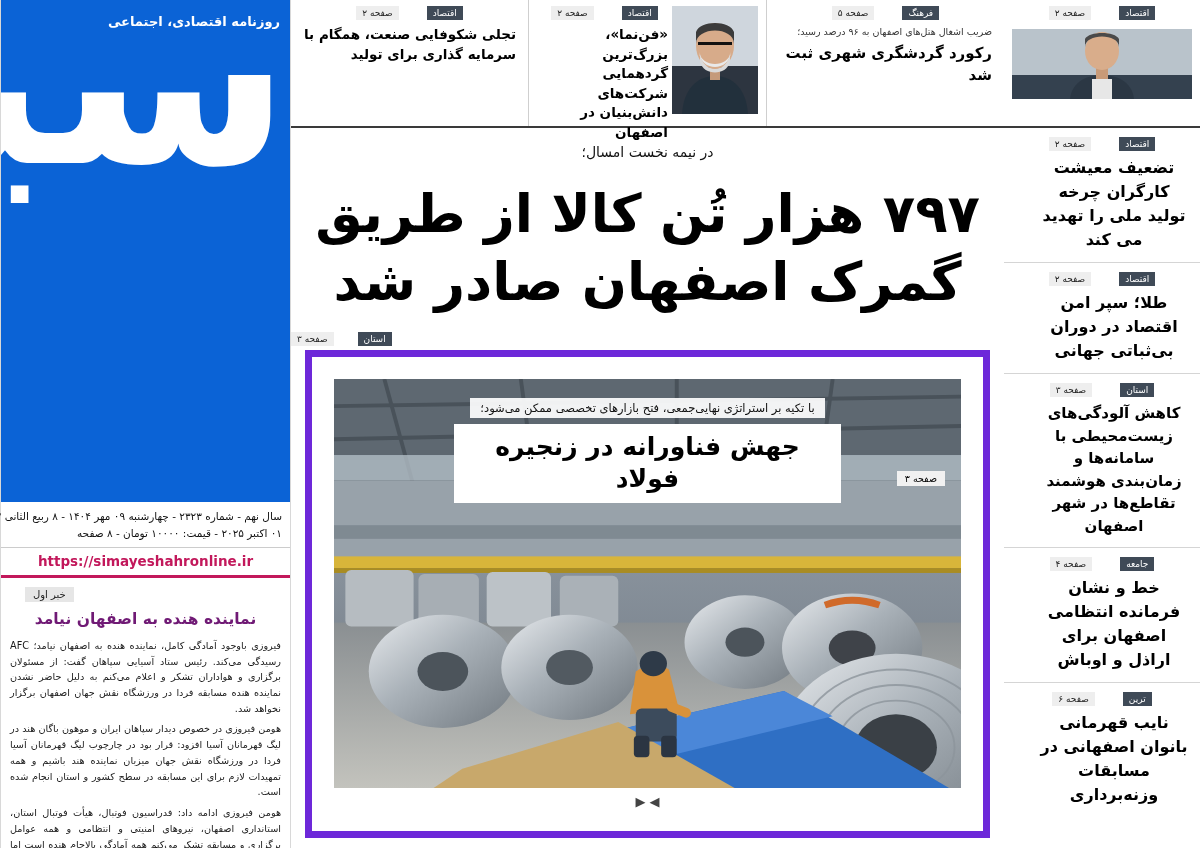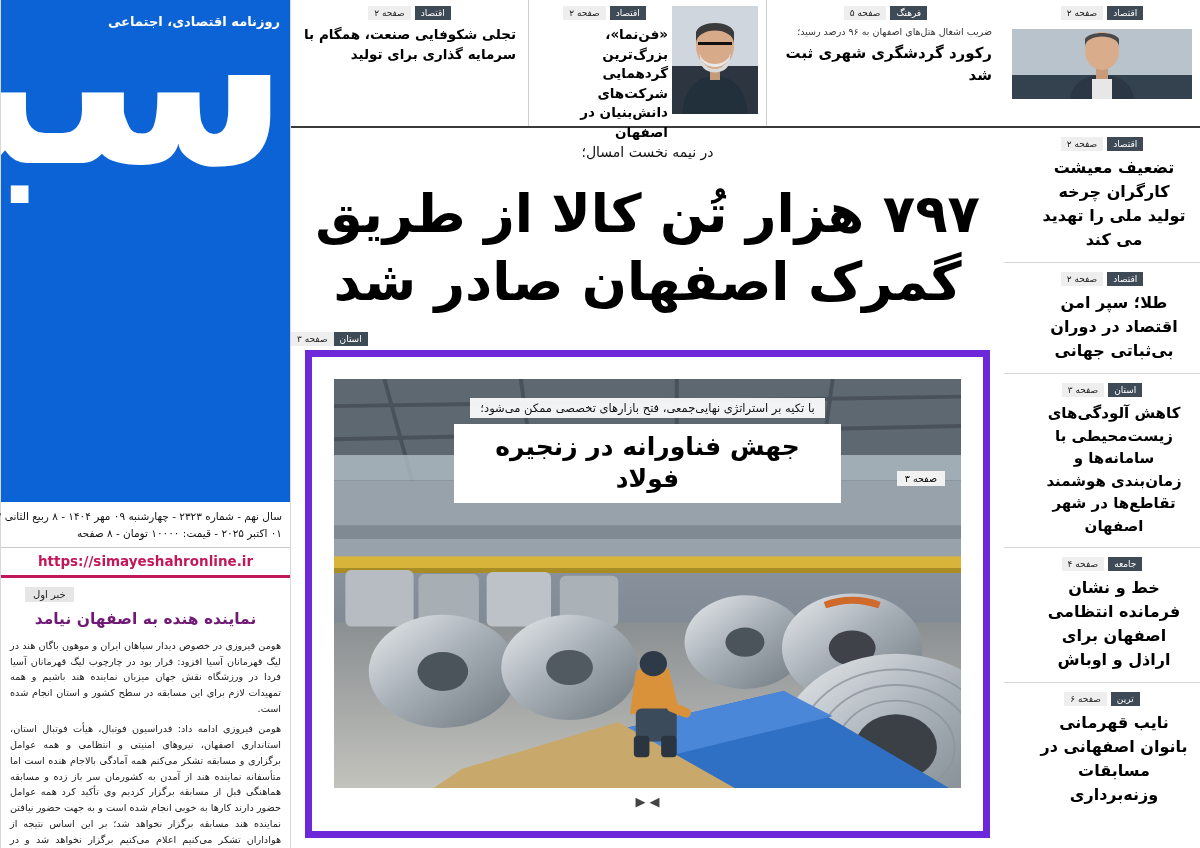--- a/index.html
+++ b/index.html
@@ -126,21 +126,21 @@
   .teaser:last-child { border-left: none; }
   .teaser-text { flex: 1 1 auto; min-width: 0; padding: 0 4px; }
   .tag-row { display: flex; flex-direction: row-reverse; gap: 4px; justify-content: center; margin-bottom: 5px; }
   .tag {
     font-size: 9px;
     padding: 2px 6px;
     background: #eeeeee;
     color: #222;
     white-space: nowrap;
   }
-  .tag.dark { background: #3f4a57; color: #fff; }
+  .tag.dark { background: #3f4a57; color: #fff; margin-left: 24px; }
   .teaser h4 {
     font-size: 15px;
     line-height: 1.45;
     text-align: right;
     color: #000;
   }
   .teaser h4.small { font-size: 13.5px; }
   .teaser-sub {
     font-size: 9.5px;
     color: #333;
@@ -276,20 +276,21 @@
       <div>۰۱ اکتبر ۲۰۲۵ - قیمت: ۱۰۰۰۰ تومان - ۸ صفحه</div>
     </div>
     <div class="masthead-url">https://simayeshahronline.ir</div>
 
     <div class="news-flag">
       <span>خبر اول</span>
     </div>
 
     <div class="right-article">
       <h3>نماینده هنده به اصفهان نیامد</h3>
+      <p>فیروزی باوجود آمادگی کامل، نماینده هنده به اصفهان نیامد؛ AFC رسیدگی می‌کند. رئیس ستاد آسیایی سپاهان گفت: از مسئولان برگزاری و هواداران تشکر و اعلام می‌کنم به دلیل حاضر نشدن نماینده هنده مسابقه فردا در ورزشگاه نقش جهان اصفهان برگزار نخواهد شد.</p>
       <p>هومن فیروزی در خصوص دیدار سپاهان ایران و موهون باگان هند در لیگ قهرمانان آسیا افزود: قرار بود در چارچوب لیگ قهرمانان آسیا فردا در ورزشگاه نقش جهان میزبان نماینده هند باشیم و همه تمهیدات لازم برای این مسابقه در سطح کشور و استان انجام شده است.</p>
       <p>هومن فیروزی ادامه داد: فدراسیون فوتبال، هیأت فوتبال استان، استانداری اصفهان، نیروهای امنیتی و انتظامی و همه عوامل برگزاری و مسابقه تشکر می‌کنم همه آمادگی بالاجام هنده است اما متأسفانه نماینده هند از آمدن به کشورمان سر باز زده و مسابقه هماهنگی قبل از مسابقه برگزار کردیم وی تأکید کرد همه عوامل حضور دارند کارها به خوبی انجام شده است و به جهت حضور نیافتن نماینده هند مسابقه برگزار نخواهد شد؛ بر این اساس نتیجه از هواداران تشکر می‌کنیم اعلام می‌کنیم برگزار نخواهد شد و در ورزشگاه تشریف نیاورند.</p>
       <p>مسئول ستاد آسیایی باشگاه سپاهان گفت: AFC طبق مقررات موضوع را بررسی می‌کند و کمیته انضباطی AFC آن تصمیم‌گیری و بررسی رسیدگی می‌کند؛ هومن فیروزی یادآور شد در حال حاضر تراکتور و استقلال خوزستان میزبان تیم‌های هندوستان و امارتی و بحرین هستند و این ۲ تیم در کشور حضور دارند. وی اشاره کرد با توجه به اینکه تیم‌های هندی در سطح امنیتی، انتظامی، فرهنگی و اجتماعی برای برگزاری مسابقه فراهم است روی همچنین گفت: استان اصفهان را فردا برای تیم سپاهان به عنوان یکی از قدرتمندترین باشگاه‌ها همچنین بهترین میزبانی‌ها را در سطح آسیا داشته است و همه عوامل باشگاه شرکت فولاد مبارکه و مقامات استان اصفهان آمادگی برگزاری بازی را داریم؛ امیدواریم در نهایت AFC به موضوع رسیدگی کند و نتیجه به سود ما اعلام شود.</p>
     </div>
   </div>
 
   <div class="center-col">
 
     <div class="top-teasers">
 

